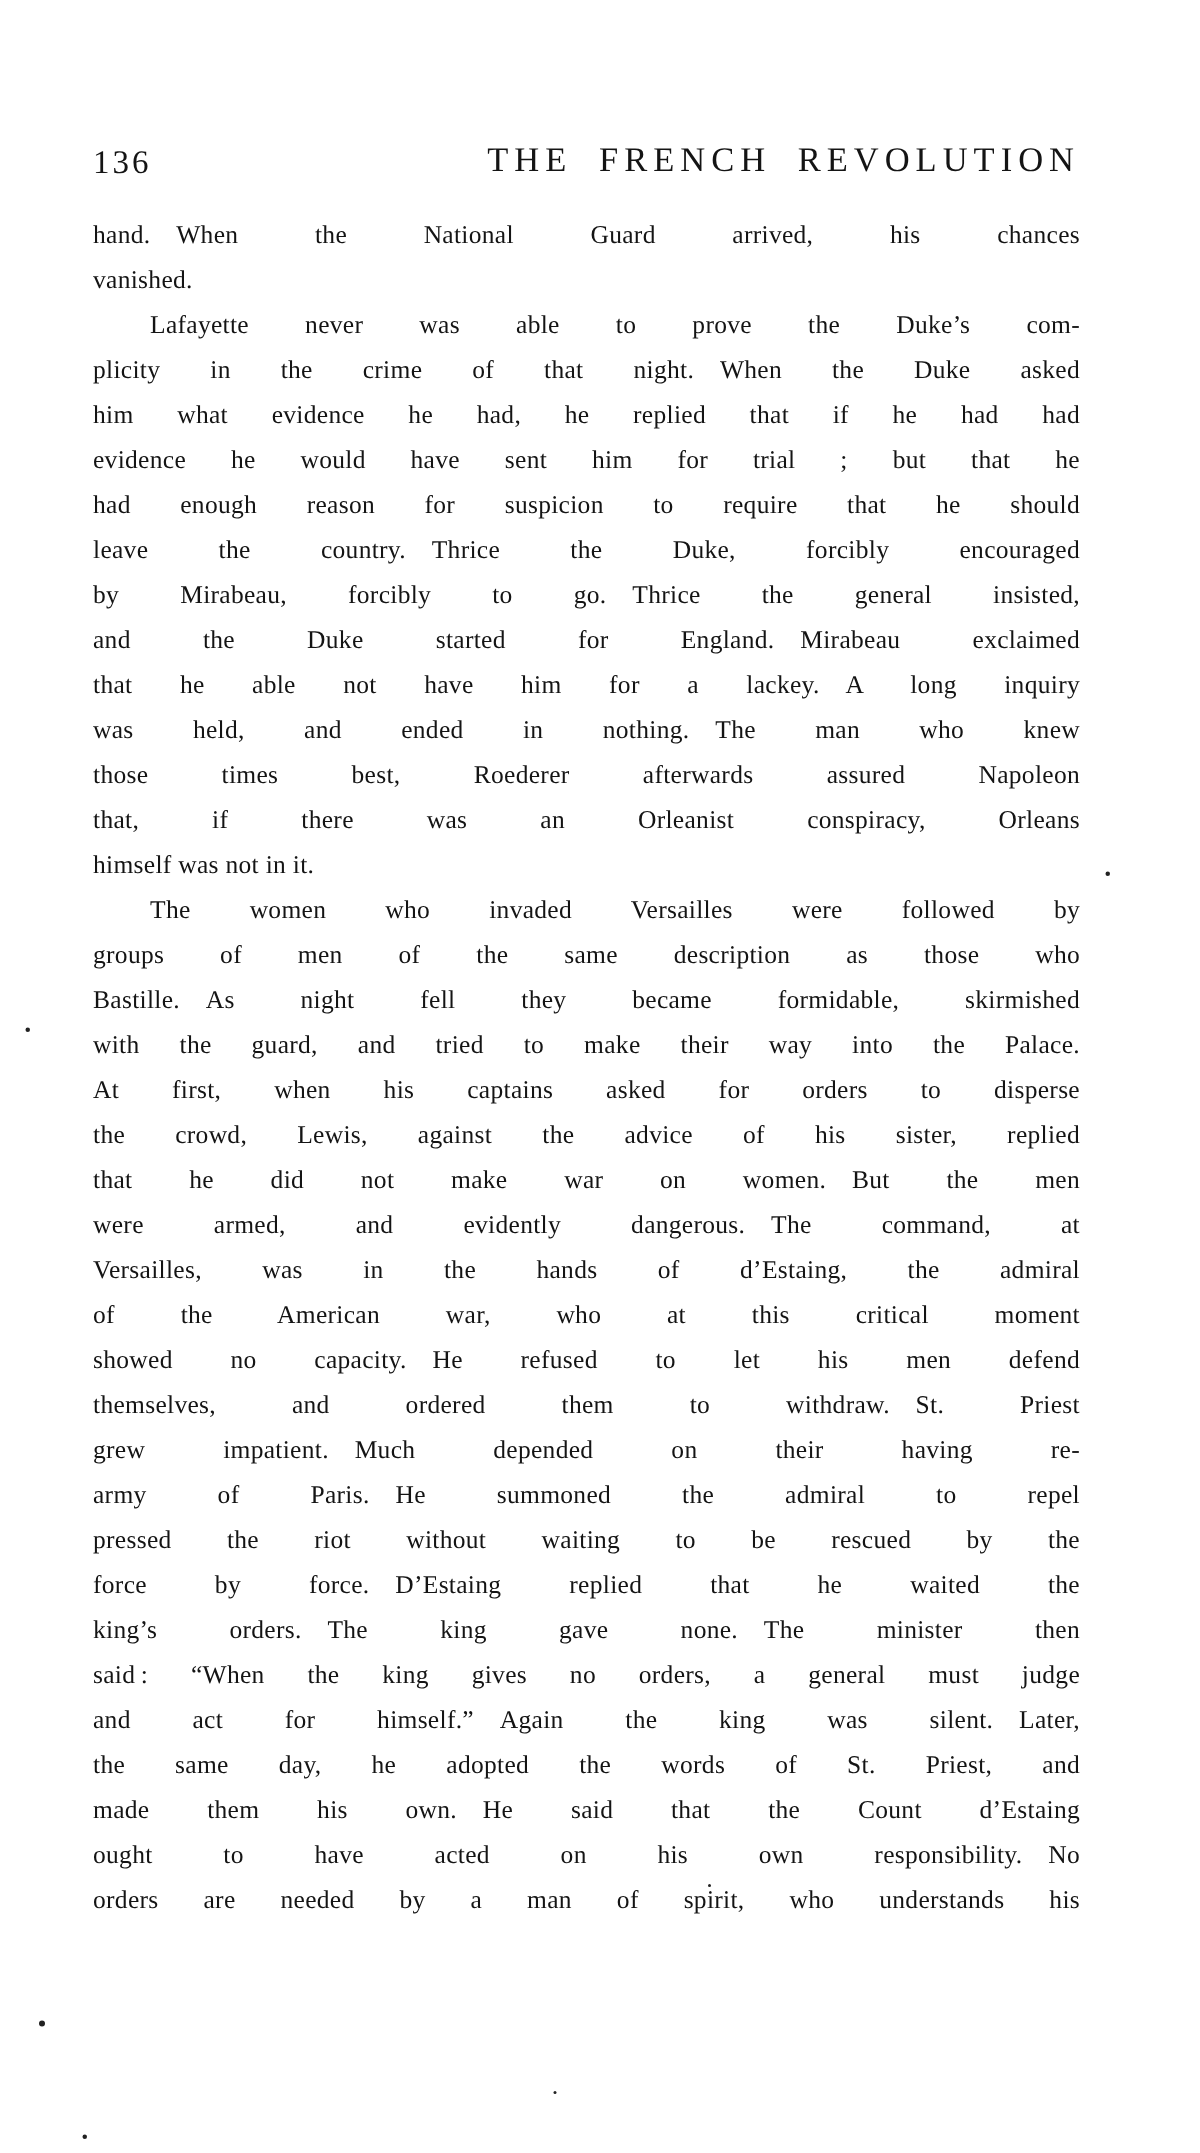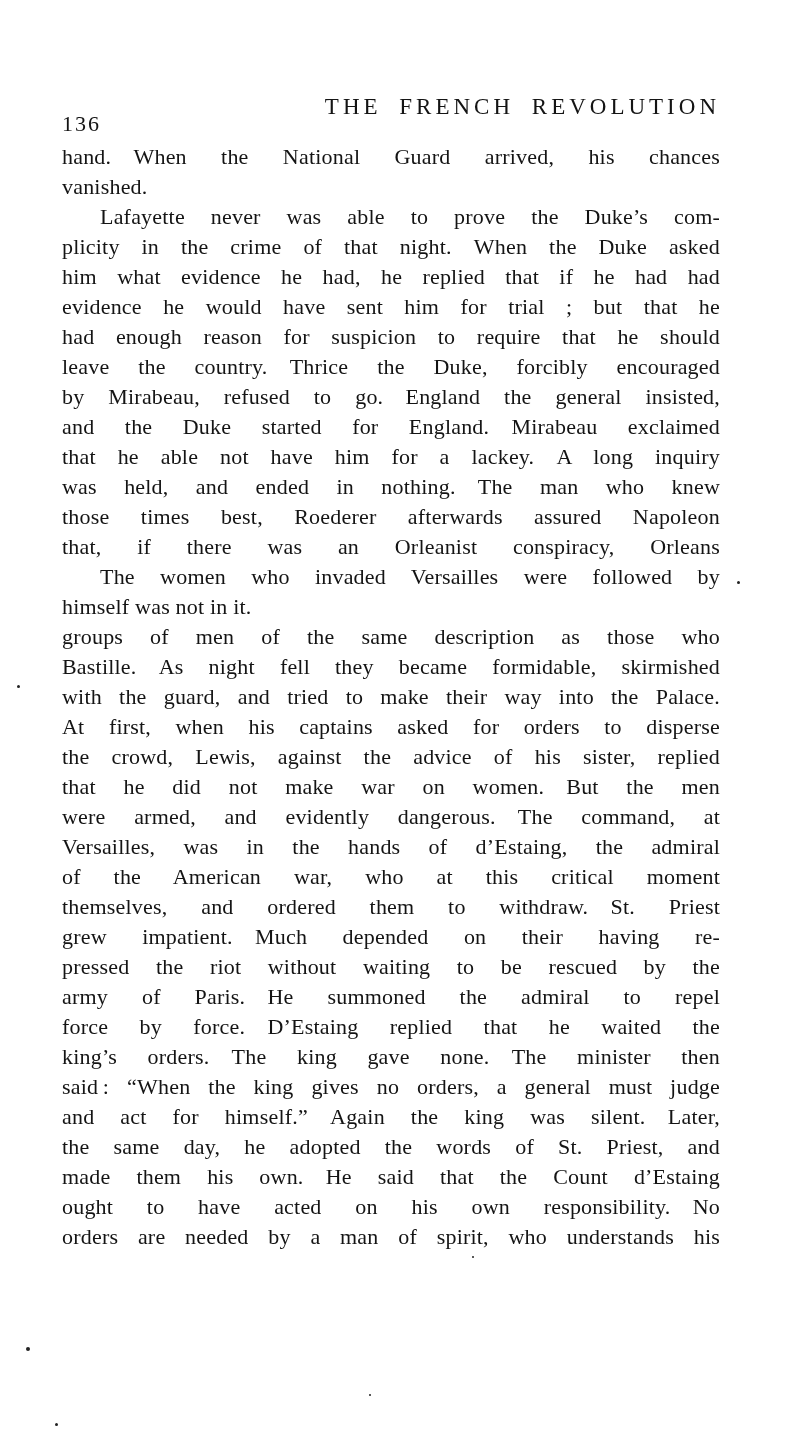--- a/index.html
+++ b/index.html
@@ -18,33 +18,32 @@
   .running-head {
     position: absolute;
     top: 94px; left: 62px; width: 658px;
     height: 28px;
   }
   .page-number {
     position: absolute; left: 0; top: 1px;
     font-size: 22px; letter-spacing: 2px;
     font-variant-numeric: oldstyle-nums;
     font-feature-settings: "onum" 1;
-    margin-top: 16px;
   }
   .head-title {
     text-align: right;
     font-size: 23px;
     letter-spacing: 4px;
     word-spacing: 8px;
     white-space: nowrap;
   }
   .body-text {
     position: absolute;
     top: 142px; left: 62px; width: 658px;
-    font-size: 22px;
+    font-size: 17px;
     letter-spacing: 0.2px;
   }
   .line {
     height: 30px; line-height: 30px;
     text-align: justify;
     -moz-text-align-last: justify;
     text-align-last: justify;
     white-space: normal;
   }
   .line.endline {
@@ -70,41 +69,42 @@
 
   <div class="body-text">
       <div class="line">hand. When the National Guard arrived, his chances</div>
       <div class="line endline">vanished.</div>
       <div class="line indent">Lafayette never was able to prove the Duke’s com-</div>
       <div class="line">plicity in the crime of that night. When the Duke asked</div>
       <div class="line">him what evidence he had, he replied that if he had had</div>
       <div class="line">evidence he would have sent him for trial ; but that he</div>
       <div class="line">had enough reason for suspicion to require that he should</div>
       <div class="line">leave the country. Thrice the Duke, forcibly encouraged</div>
-      <div class="line">by Mirabeau, refused to go. England the general insisted,</div>
+      <div class="line">by Mirabeau, forcibly to go. Thrice the general insisted,</div>
       <div class="line">and the Duke started for England. Mirabeau exclaimed</div>
       <div class="line">that he able not have him for a lackey. A long inquiry</div>
       <div class="line">was held, and ended in nothing. The man who knew</div>
       <div class="line">those times best, Roederer afterwards assured Napoleon</div>
       <div class="line">that, if there was an Orleanist conspiracy, Orleans</div>
+      <div class="line endline">himself was not in it.</div>
       <div class="line indent">The women who invaded Versailles were followed by</div>
-      <div class="line endline">himself was not in it.</div>
       <div class="line">groups of men of the same description as those who</div>
       <div class="line">Bastille. As night fell they became formidable, skirmished</div>
       <div class="line">with the guard, and tried to make their way into the Palace.</div>
       <div class="line">At first, when his captains asked for orders to disperse</div>
       <div class="line">the crowd, Lewis, against the advice of his sister, replied</div>
       <div class="line">that he did not make war on women. But the men</div>
       <div class="line">were armed, and evidently dangerous. The command, at</div>
       <div class="line">Versailles, was in the hands of d’Estaing, the admiral</div>
       <div class="line">of the American war, who at this critical moment</div>
+      <div class="line">showed no capacity. He refused to let his men defend</div>
       <div class="line">themselves, and ordered them to withdraw. St. Priest</div>
       <div class="line">grew impatient. Much depended on their having re-</div>
+      <div class="line">army of Paris. He summoned the admiral to repel</div>
       <div class="line">pressed the riot without waiting to be rescued by the</div>
-      <div class="line">army of Paris. He summoned the admiral to repel</div>
       <div class="line">force by force. D’Estaing replied that he waited the</div>
       <div class="line">king’s orders. The king gave none. The minister then</div>
       <div class="line">said : “When the king gives no orders, a general must judge</div>
       <div class="line">and act for himself.” Again the king was silent. Later,</div>
       <div class="line">the same day, he adopted the words of St. Priest, and</div>
       <div class="line">made them his own. He said that the Count d’Estaing</div>
       <div class="line">ought to have acted on his own responsibility. No</div>
       <div class="line">orders are needed by a man of spirit, who understands his</div>
     </div>
 

